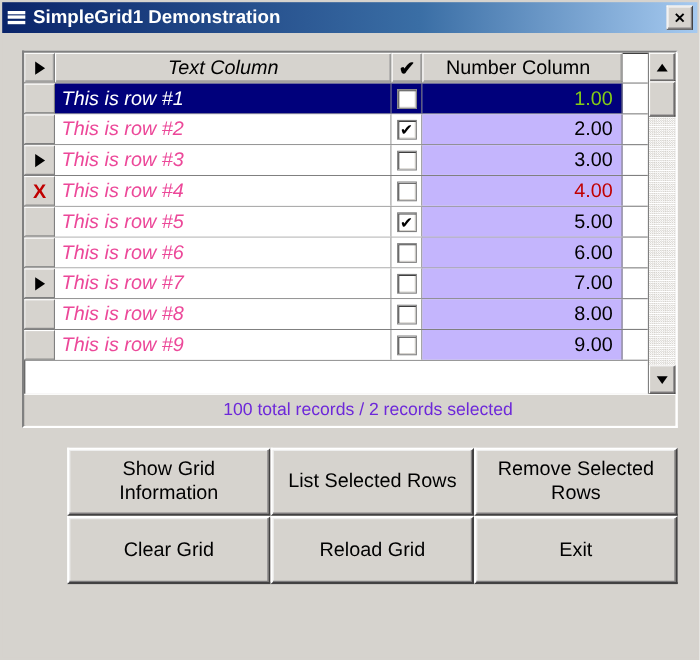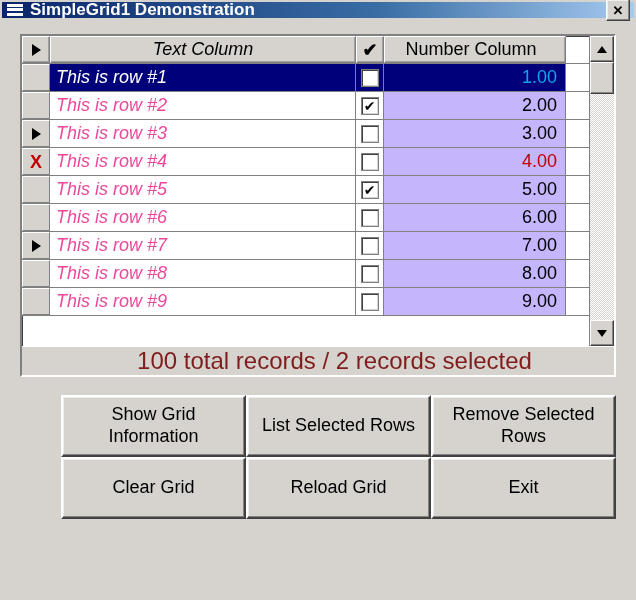--- a/index.html
+++ b/index.html
@@ -11,21 +11,21 @@
   .window {
     width: 636px;
     height: 600px;
     background: #d6d3ce;
     border: 2px solid #d6d3ce;
     box-sizing: border-box;
     position: relative;
   }
   
   .titlebar {
-    height: 16px;
+    height: 28px;
     background: linear-gradient(to right, #0a246a 0%, #3a6ea5 60%, #a6caf0 100%);
     display: flex;
     align-items: center;
     padding: 0 4px;
     color: #fff;
     font-weight: bold;
     font-size: 17px;
   }
   .titlebar .sysicon {
     width: 18px;
@@ -129,21 +129,21 @@
     border-left: 9px solid #000;
   }
   .marker-x {
     color: #c00000;
     font-weight: bold;
     font-size: 18px;
     line-height: 1;
   }
   
   .selected .text-cell { background: #00007b; color: #fff; }
-  .selected .num-cell  { background: #00007b; color: #0ea5e9; }
+  .selected .num-cell  { background: #00007b; color: #84cc16; }
   .selected .check-cell { background: #00007b; }
   
   .redtext { color: #c00000; }
   
   .chk {
     width: 16px; height: 16px;
     border: 1px solid #808080;
     background: #fff;
     display: flex;
     align-items: center;
@@ -206,22 +206,22 @@
     box-shadow: inset -1px -1px 0 #848284;
   }
   
   .statusbar {
     height: 28px;
     background: #d6d3ce;
     border-top: 1px solid #fff;
     display: flex;
     align-items: center;
     justify-content: center;
-    font-size: 24px;
-    color: #7f1d1d;
+    font-size: 16px;
+    color: #6d28d9;
     padding-left: 33px;
   }
   
   .btn-rows { margin-top: 18px; }
   .btn-row {
     display: flex;
     justify-content: flex-end;
   }
   .btn {
     width: 185px;

